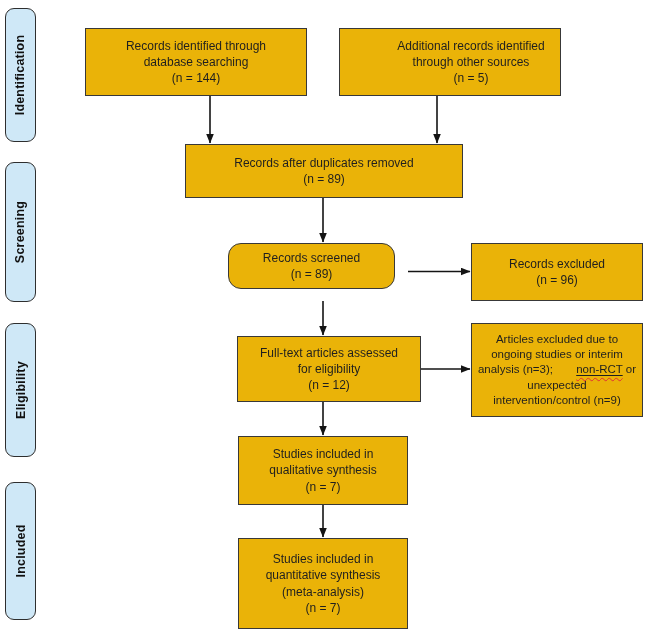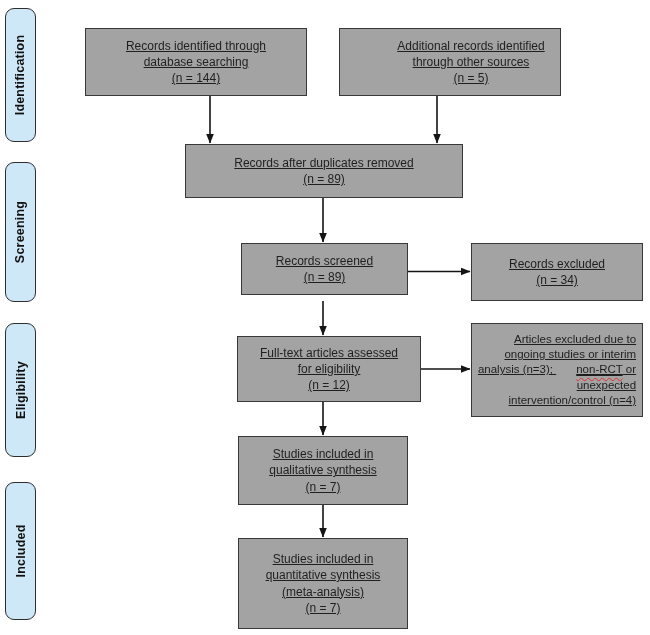--- a/index.html
+++ b/index.html
@@ -19,41 +19,40 @@
     position: absolute;
     left: 0; top: 0;
     width: 650px; height: 635px;
     pointer-events: none;
   }
   
   .box {
     position: absolute;
     box-sizing: border-box;
     border: 1.5px solid #383838;
-    background: #a3a3a3;
+    background: #eab308;
     display: flex;
     align-items: center;
     justify-content: center;
     text-align: center;
     font-size: 12px;
     line-height: 16.2px;
     color: #1f1f1f;
     white-space: pre-line;
     padding: 2px 6px;
-    text-decoration: underline;
   }
   #box-identified   { left: 85px;  top: 28px;  width: 222px; height: 68px; }
   #box-additional   { left: 339px; top: 28px;  width: 222px; height: 68px; padding-left: 48px; }
   #box-duplicates   { left: 185px; top: 144px; width: 278px; height: 54px; }
-  #box-screened     { left: 241px; top: 243px; width: 167px; height: 52px; }
+  #box-screened     { left: 228px; top: 243px; width: 167px; height: 46px; border-radius: 13px; }
   #box-excluded     { left: 471px; top: 243px; width: 172px; height: 58px; }
   #box-fulltext     { left: 237px; top: 336px; width: 184px; height: 66px; }
   #box-articles-excluded {
     left: 471px; top: 323px; width: 172px; height: 94px;
-    font-size: 11.5px; line-height: 15.2px; padding: 2px 4px; text-align: right;
+    font-size: 11.5px; line-height: 15.2px; padding: 2px 4px;
   }
   #box-qualitative  { left: 238px; top: 436px; width: 170px; height: 69px; }
   #box-quantitative { left: 238px; top: 538px; width: 170px; height: 91px; }
 
   
   .underline-solid {
     text-decoration: underline solid #1f1f1f;
     text-underline-offset: 2px;
   }
   .wavy-red {
@@ -142,35 +141,35 @@
 (n = 89)</span>
   </div>
 
   <div class="box" id="box-screened">
     <span>Records screened
 (n = 89)</span>
   </div>
 
   <div class="box" id="box-excluded">
     <span>Records excluded
-(n = 34)</span>
+(n = 96)</span>
   </div>
 
   <div class="box" id="box-fulltext">
     <span>Full-text articles assessed
 for eligibility
 (n = 12)</span>
   </div>
 
   <div class="box" id="box-articles-excluded">
     <span><span>Articles excluded due to
 ongoing studies or interim
 analysis (n=3); </span><span class="underline-solid"><span class="wavy-red">non-RCT</span></span><span> or
 unexpected
-intervention/control (n=4)</span></span>
+intervention/control (n=9)</span></span>
   </div>
 
   <div class="box" id="box-qualitative">
     <span>Studies included in
 qualitative synthesis
 (n = 7)</span>
   </div>
 
   <div class="box" id="box-quantitative">
     <span>Studies included in

